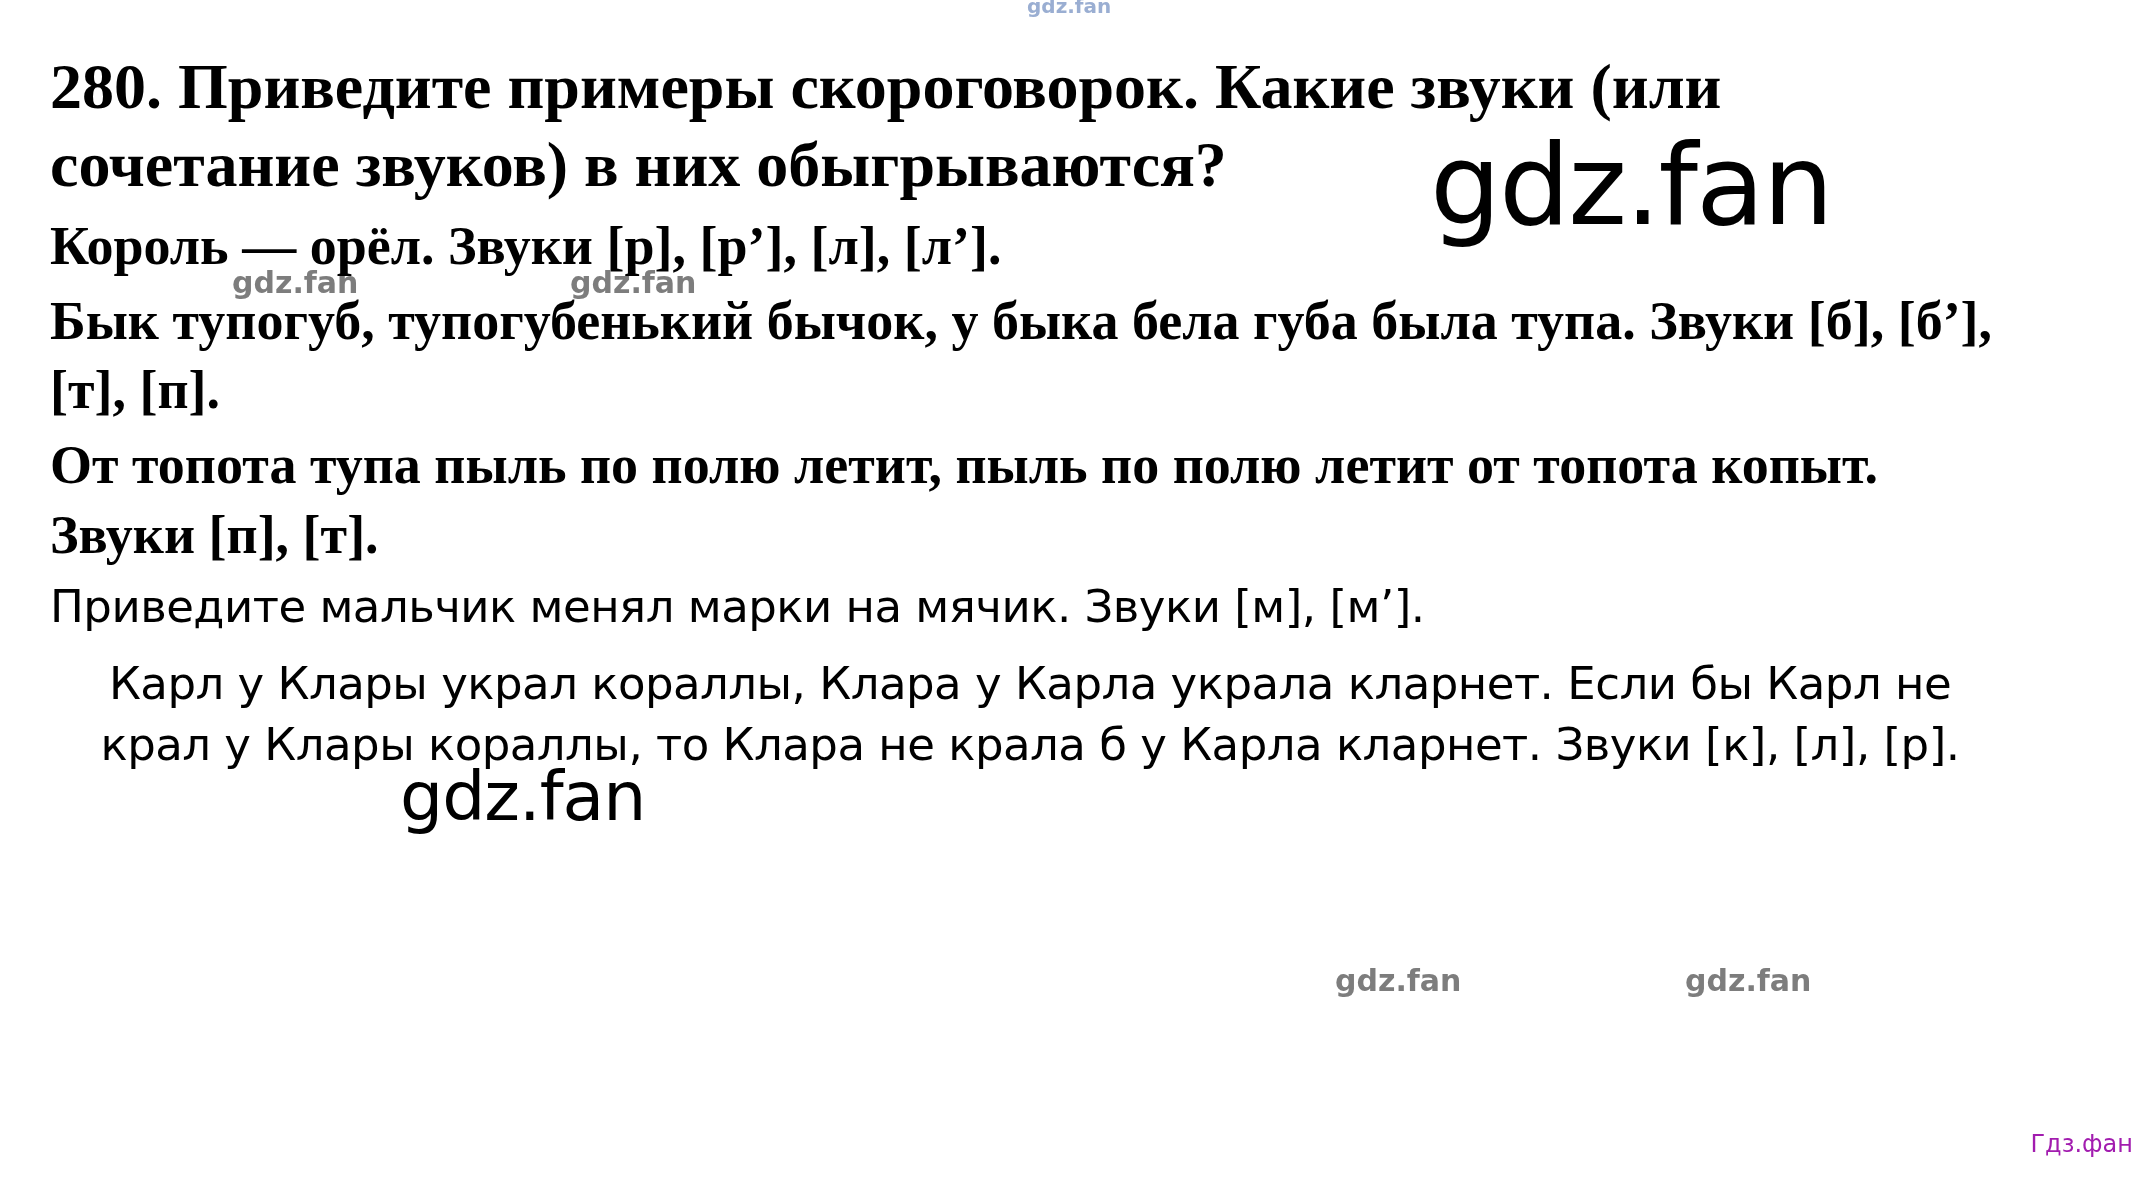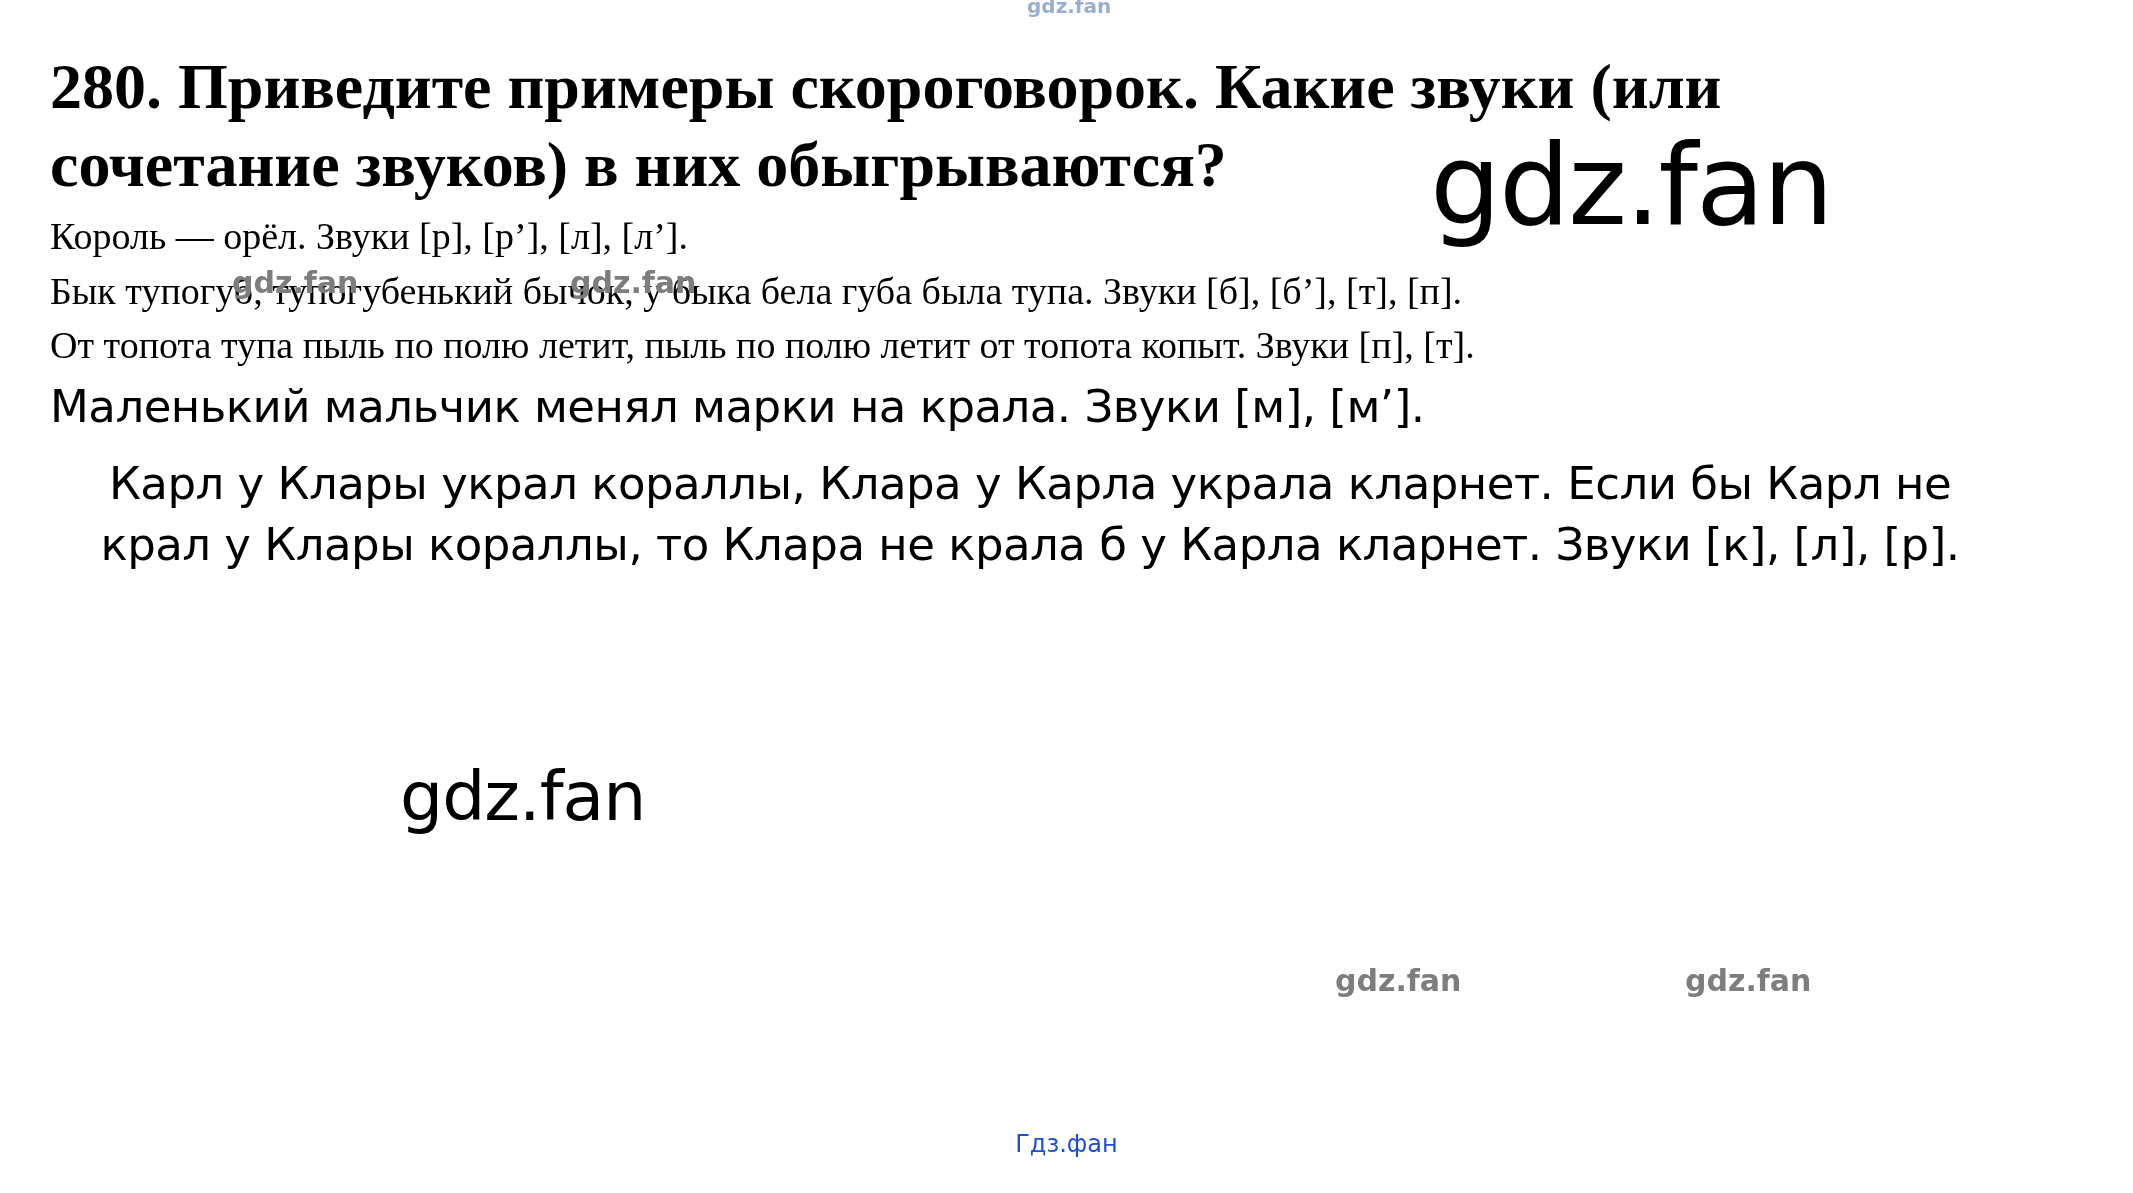--- a/index.html
+++ b/index.html
@@ -61,22 +61,22 @@
   .task-heading {
     font-family: "Liberation Serif", serif;
     font-weight: bold;
     font-size: 64px;
     line-height: 1.22;
     margin: 0 0 8px 0;
     width: 1960px;
   }
   p.body-serif {
     font-family: "Liberation Serif", serif;
-    font-weight: normal;
-    font-size: 38px;
+    font-weight: bold;
+    font-size: 54px;
     line-height: 1.28;
     margin: 0 0 6px 0;
   }
   p.body-sans {
     font-family: "DejaVu Sans", sans-serif;
     font-weight: normal;
     font-size: 45px;
     line-height: 1.36;
     margin: 0 0 6px 0;
     letter-spacing: -0.5px;
@@ -85,40 +85,40 @@
   p.answer-2 { width: 1980px; }
   p.answer-3 { width: 1930px; }
   p.answer-4 { width: 1930px; }
   p.answer-5 { width: 1960px; text-align: center; }
   .spacer-sm { height: 10px; }
   .footer {
     position: absolute;
     left: 0;
     top: 1130px;
     width: 2133px;
-    text-align: center;
+    text-align: right;
     font-family: "DejaVu Sans", sans-serif;
     font-size: 24px;
-    color: #1d4ed8;
+    color: #a21caf;
   }
 </style>
 </head>
 <body>
 
 <div class="page">
 
   <div class="watermark wm-top">gdz.fan</div>
 
   <div class="content">
     <h1 class="task-heading">280. Приведите примеры скороговорок. Какие звуки (или сочетание звуков) в них обыгрываются?</h1>
 
     <p class="body-serif answer-1">Король — орёл. Звуки [р], [р’], [л], [л’].</p>
     <p class="body-serif answer-2">Бык тупогуб, тупогубенький бычок, у быка бела губа была тупа. Звуки [б], [б’], [т], [п].</p>
     <p class="body-serif answer-3">От топота тупа пыль по полю летит, пыль по полю летит от топота копыт. Звуки [п], [т].</p>
-    <p class="body-sans answer-4">Маленький мальчик менял марки на крала. Звуки [м], [м’].</p>
+    <p class="body-sans answer-4">Приведите мальчик менял марки на мячик. Звуки [м], [м’].</p>
     <div class="spacer-sm"></div>
     <p class="body-sans answer-5">Карл у Клары украл кораллы, Клара у Карла украла кларнет. Если бы Карл не крал у Клары кораллы, то Клара не крала б у Карла кларнет. Звуки [к], [л], [р].</p>
   </div>
 
   <div class="watermark wm-small-1">gdz.fan</div>
   <div class="watermark wm-small-2">gdz.fan</div>
   <div class="watermark wm-small-3">gdz.fan</div>
   <div class="watermark wm-small-4">gdz.fan</div>
   <div class="watermark wm-big-1">gdz.fan</div>
   <div class="watermark wm-big-2">gdz.fan</div>

